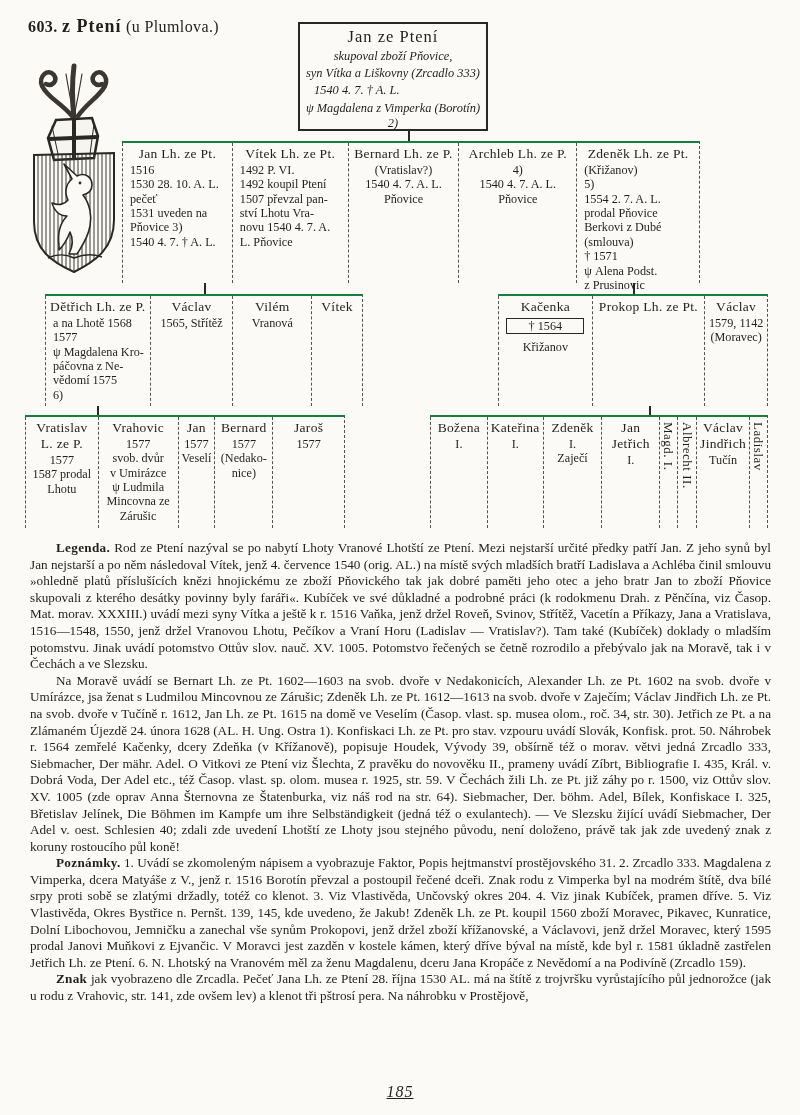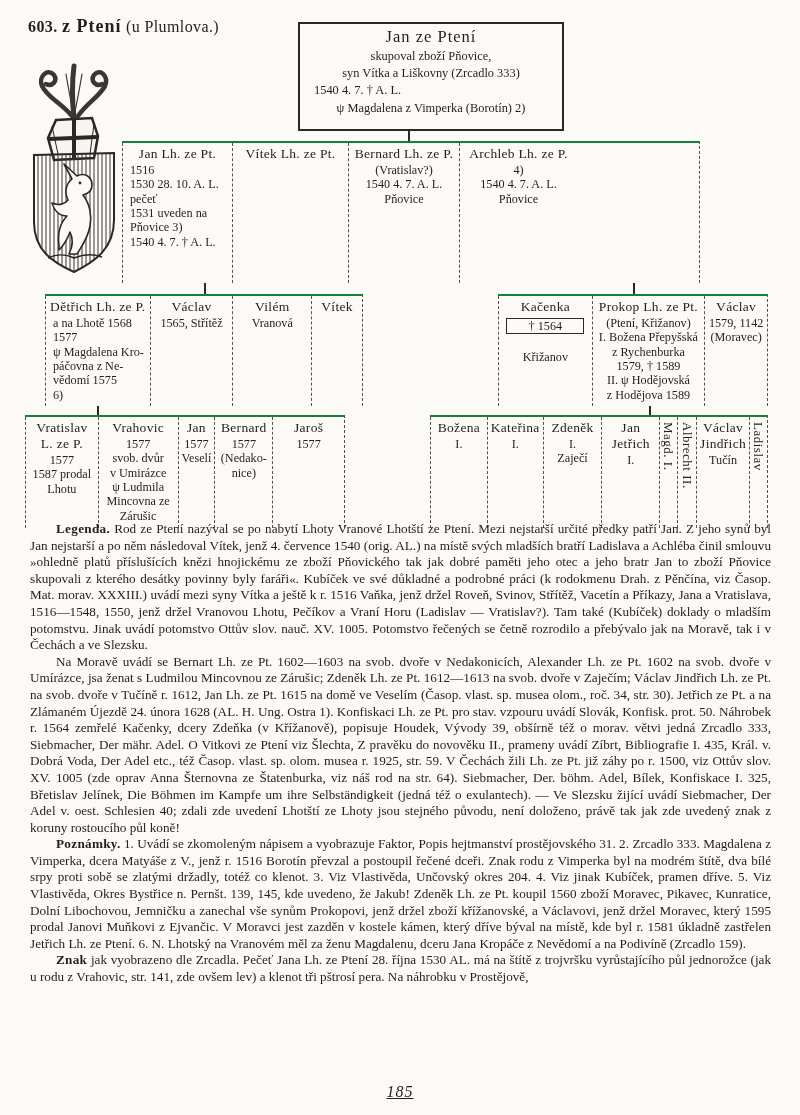--- a/index.html
+++ b/index.html
@@ -10,46 +10,46 @@
     overflow:hidden;
   }
   
   .hdr{position:absolute;left:28px;top:16px;font-size:16px;letter-spacing:.4px;}
   .hdr .hnum{font-weight:bold;}
   .hdr .hname{font-weight:bold;font-size:18px;letter-spacing:1px;text-align:center;}
   
   .arms{position:absolute;left:28px;top:58px;}
   
   .g1box{
-    position:absolute;left:298px;top:22px;width:266px;height:109px;
+    position:absolute;left:298px;top:22px;width:190px;height:109px;
     border:2px solid #2a2824;box-sizing:border-box;text-align:center;
     padding-top:3px;font-size:12.4px;line-height:1.22;
   }
   .g1name{font-size:16.5px;letter-spacing:1px;margin-bottom:1px;}
-  .g1row{margin:2px 0;}
+  .g1row{margin:2px 0;font-style:italic;}
   .boxed{display:inline-block;border:1.5px solid #2a2824;padding:0 9px;margin-right:6px;}
   .g1left{text-align:left;padding-left:14px;}
   
   .trow{
     position:absolute;display:flex;align-items:stretch;box-sizing:border-box;
     border-top:2px solid #15803d;border-right:1px dashed #56524b;
   }
   .tcell{
     box-sizing:border-box;border-left:1px dashed #56524b;
     padding:3px 3px 0;text-align:center;font-size:12.2px;line-height:1.18;
   }
   .cellname{font-size:13.5px;letter-spacing:.3px;white-space:pre-line;margin-bottom:1px;}
   .cellbody{white-space:pre-line;}
   .align-left{text-align:left;padding-left:4px;}
   .vcell{writing-mode:vertical-rl;text-orientation:mixed;font-size:13px;padding:5px 1px 0;text-align:left;letter-spacing:.5px;}
-  .kbox{display:block;width:72px;margin:3px auto 16px;border:1.5px solid #2a2824;padding:0 2px;}
+  .kbox{display:block;width:72px;margin:3px auto 6px;border:1.5px solid #2a2824;padding:0 2px;}
   .connector{position:absolute;width:1.5px;background:#2a2824;}
   
   .legend{
-    position:absolute;left:30px;top:521px;width:741px;
+    position:absolute;left:30px;top:540px;width:741px;
     font-size:13.2px;line-height:16.6px;text-align:justify;
   }
   .legend p{margin:0;text-indent:26px;}
   .lead{font-weight:bold;letter-spacing:.3px;}
   .pagenum{
     position:absolute;left:0;right:0;top:1083px;text-align:center;
     font-style:italic;font-size:16px;letter-spacing:1px;text-decoration:underline;
   }
 </style>
 </head>
@@ -113,32 +113,50 @@
       <div class="cellname">Jan Lh. ze Pt.</div>
       <div class="cellbody align-left">1516
 1530 28. 10. A. L.
 pečeť
 1531 uveden na
 Pňovice 3)
 1540 4. 7. † A. L.</div>
     </div>
     <div class="tcell" style="width:116px">
       <div class="cellname">Vítek Lh. ze Pt.</div>
+      <div class="cellbody align-left">1492 P. VI.
+1492 koupil Ptení
+1507 převzal pan-
+ství Lhotu Vra-
+novu 1540 4. 7. A.
+L. Pňovice</div>
     </div>
     <div class="tcell" style="width:111px">
       <div class="cellname">Bernard Lh. ze P.</div>
       <div class="cellbody">(Vratislav?)
 1540 4. 7. A. L.
 Pňovice</div>
     </div>
     <div class="tcell" style="width:118px">
       <div class="cellname">Archleb Lh. ze P.</div>
       <div class="cellbody">4)
 1540 4. 7. A. L.
 Pňovice</div>
+    </div>
+    <div class="tcell" style="width:123px">
+      <div class="cellname">Zdeněk Lh. ze Pt.</div>
+      <div class="cellbody align-left">(Křižanov)
+5)
+1554 2. 7. A. L.
+prodal Pňovice
+Berkovi z Dubé
+(smlouva)
+† 1571
+ψ Alena Podst.
+z Prusinovic</div>
     </div>
   </div>
 
   <div class="trow" style="left:45px;top:294px;width:318px;height:112px">
     <div class="tcell" style="width:105px">
       <div class="cellname">Dětřich Lh. ze P.</div>
       <div class="cellbody align-left">a na Lhotě 1568
 1577
 ψ Magdalena Kro-
 páčovna z Ne-
@@ -160,26 +178,20 @@
   </div>
 
   <div class="trow" style="left:498px;top:294px;width:270px;height:112px">
     <div class="tcell" style="width:94px">
       <div class="cellname">Kačenka</div>
       <span class="kbox">† 1564</span>
       <div class="cellbody">Křižanov</div>
     </div>
     <div class="tcell" style="width:113px">
       <div class="cellname">Prokop Lh. ze Pt.</div>
-      <div class="cellbody">(Ptení, Křižanov)
-I. Božena Přepyšská
-z Rychenburka
-1579, † 1589
-II. ψ Hodějovská
-z Hodějova 1589</div>
     </div>
     <div class="tcell" style="width:63px">
       <div class="cellname">Václav</div>
       <div class="cellbody">1579, 1142
 (Moravec)</div>
     </div>
   </div>
 
   <div class="trow" style="left:25px;top:415px;width:320px;height:113px">
     <div class="tcell" style="width:73px">

